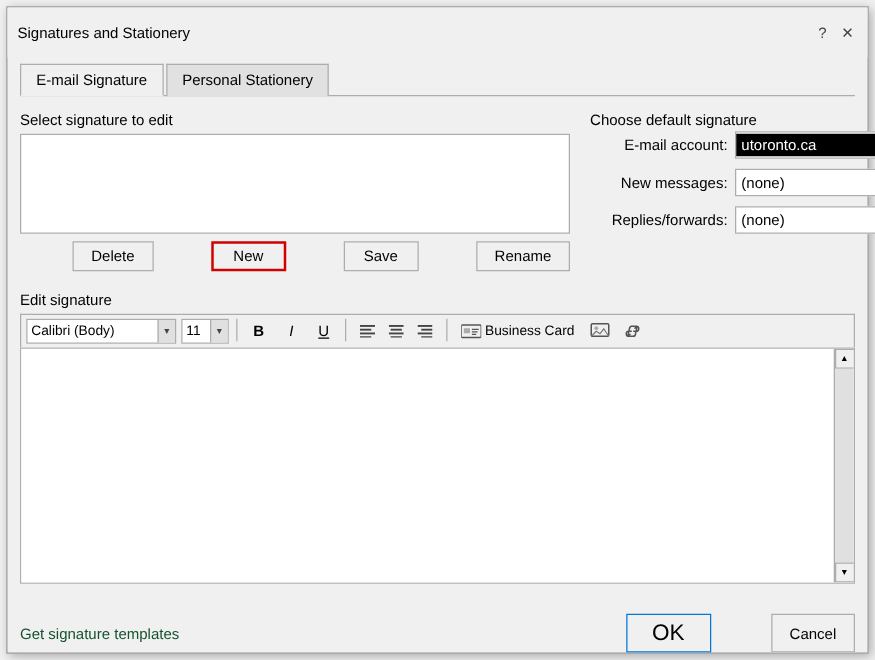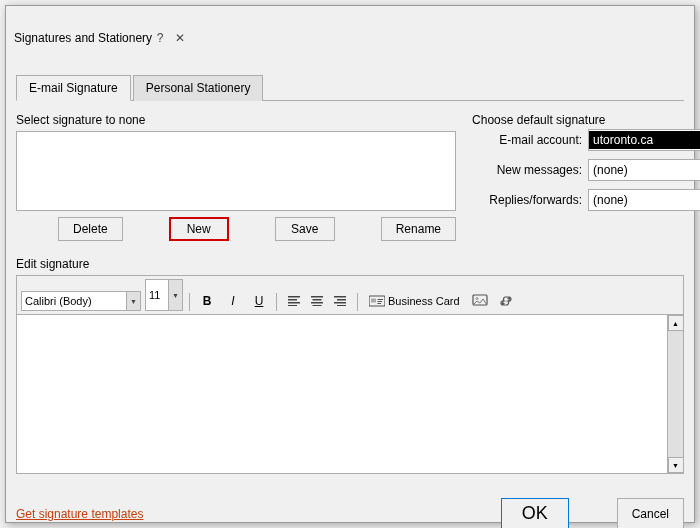--- a/index.html
+++ b/index.html
@@ -17,23 +17,24 @@
       width: 690px;
       height: 518px;
       background: #f0f0f0;
       border: 1px solid #999;
       box-shadow: 2px 2px 8px rgba(0,0,0,0.3);
       display: flex;
       flex-direction: column;
     }
     .title-bar {
       background: #f0f0f0;
-      padding: 24px 8px;
-      display: flex;
-      align-items: center;
+      padding: 12px 8px;
+      display: flex;
+      align-items: center;
+      justify-content: space-between;
       border-bottom: none;
     }
     .title-bar-text {
       font-size: 12px;
       font-weight: normal;
       color: #000;
     }
     .title-bar-buttons {
       display: flex;
       align-items: center;
@@ -191,21 +192,21 @@
       display: flex;
       flex-direction: column;
       flex: 1;
     }
     .edit-sig-label {
       font-size: 12px;
       margin-bottom: 4px;
     }
     .sig-toolbar {
       display: flex;
-      align-items: flex-end;
+      align-items: flex-start;
       gap: 4px;
       background: #f0f0f0;
       border: 1px solid #adadad;
       border-bottom: none;
       padding: 3px 4px;
       flex-wrap: nowrap;
     }
     .font-dropdown {
       display: flex;
       align-items: center;
@@ -220,21 +221,21 @@
       padding: 1px 3px;
       font-size: 11px;
       overflow: hidden;
       white-space: nowrap;
     }
     .font-size-dropdown {
       display: flex;
       align-items: center;
       background: #fff;
       border: 1px solid #adadad;
-      height: 32px;
+      height: 20px;
       width: 38px;
       cursor: pointer;
     }
     .toolbar-sep {
       width: 1px;
       height: 18px;
       background: #adadad;
       margin: 0 2px;
     }
     .toolbar-btn {
@@ -309,22 +310,21 @@
       width: 100%;
       background: #e0e0e0;
     }
     .bottom-bar {
       display: flex;
       align-items: center;
       justify-content: space-between;
       padding-top: 8px;
     }
     .get-templates-link {
-      color: #c2410c;
-      text-decoration: underline;
+      color: #14532d;
       font-size: 12px;
       cursor: pointer;
     }
     .dialog-actions {
       display: flex;
       gap: 6px;
     }
     .btn-ok {
       padding: 4px 20px;
       font-size: 18px;
@@ -365,21 +365,21 @@
       </div>
       <div class="tab">
         <span>Personal Stationery</span>
       </div>
     </div>
 
     <div class="main-content">
       <div class="top-section">
 
         <div class="left-panel">
-          <div class="section-label">Select signature to none</div>
+          <div class="section-label">Select signature to edit</div>
           <div class="signature-list-box"></div>
           <div class="signature-buttons">
             <button class="btn">Delete</button>
             <button class="btn btn-new">New</button>
             <button class="btn">Save</button>
             <button class="btn">Rename</button>
           </div>
         </div>
 
         <div class="right-panel">

